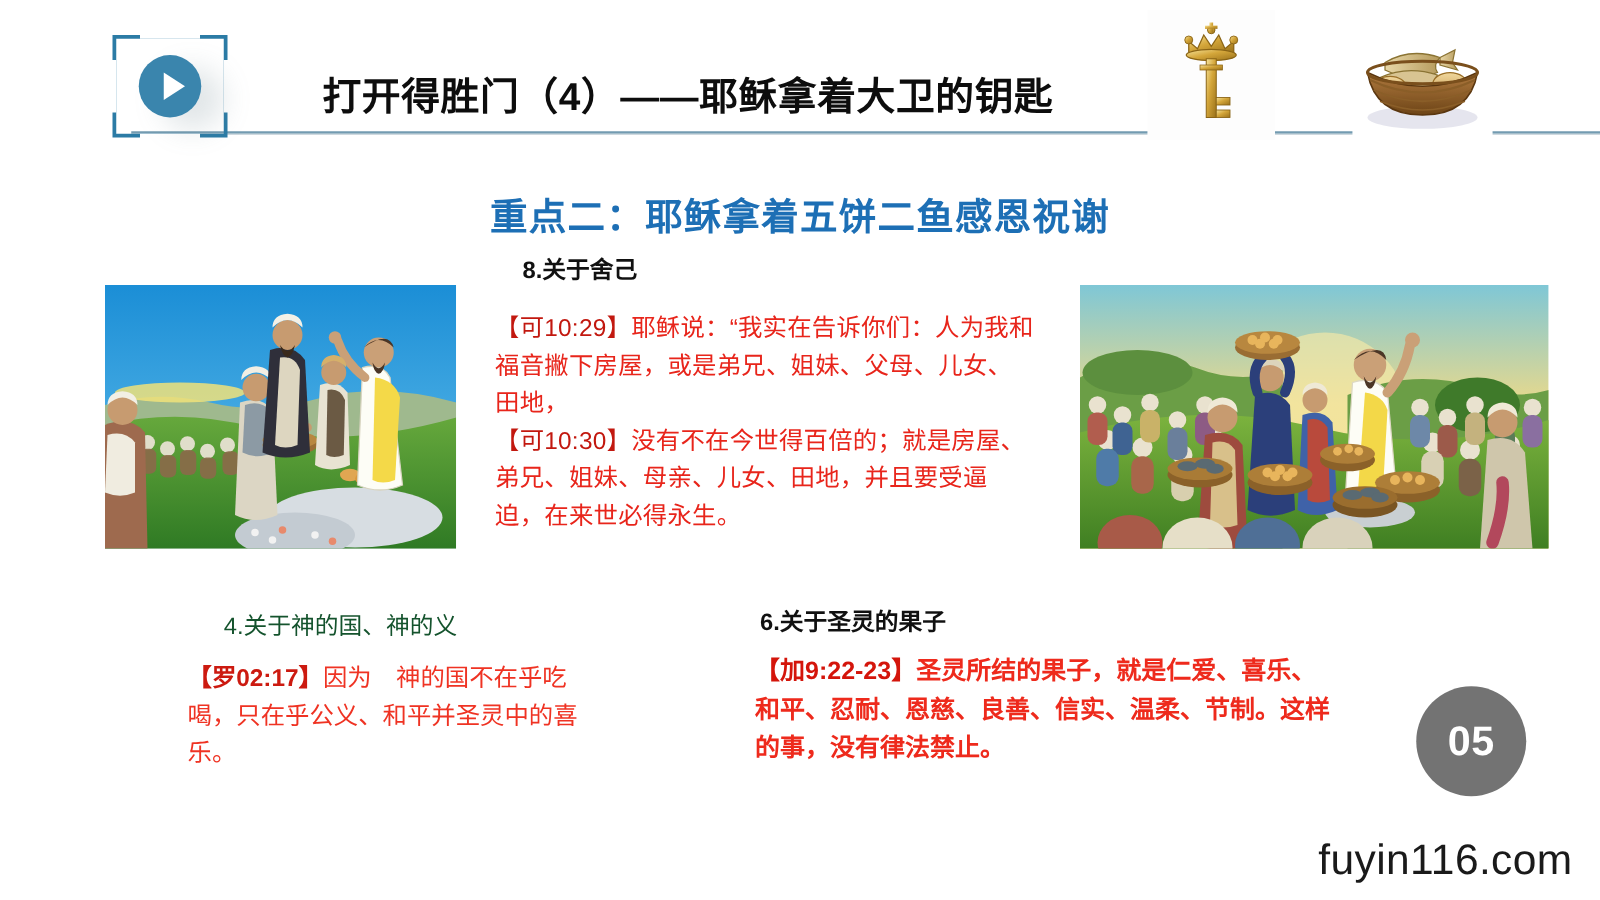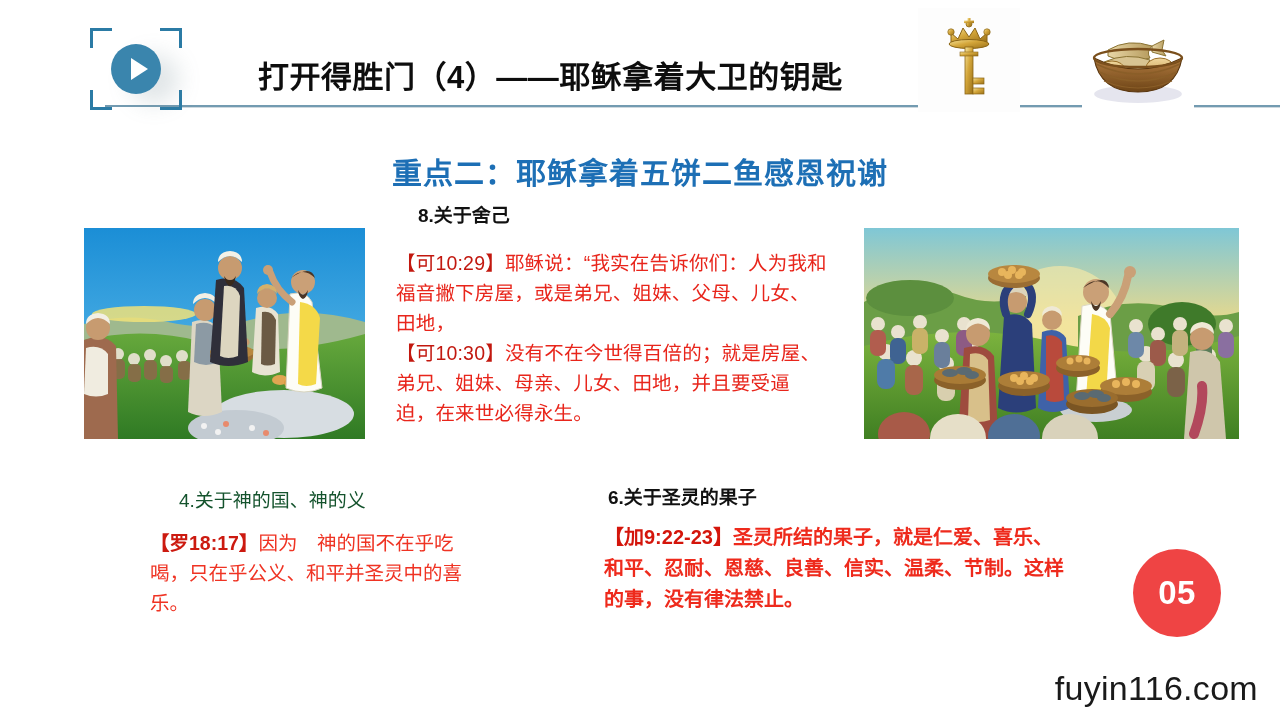--- a/index.html
+++ b/index.html
@@ -227,21 +227,21 @@
   }
 
   
   #page-badge {
     position: absolute;
     left: 1133px;
     top: 549px;
     width: 88px;
     height: 88px;
     border-radius: 50%;
-    background: #ef4444;
+    background: #737373;
     color: #ffffff;
     font-size: 33px;
     font-weight: bold;
     display: flex;
     align-items: center;
     justify-content: center;
     letter-spacing: .5px;
   }
   #watermark {
     position: absolute;
@@ -598,21 +598,21 @@
       <path d="M326 124 q20 -6 30 10 l6 77 L320 211 Z" fill="#cfc6ab"></path>
       <circle cx="338" cy="110" r="12" fill="#c79b70"></circle>
       <path d="M326 106 q12 -13 24 0 q0 -11 -12 -12 q-12 1 -12 12 Z" fill="#efe9d6"></path>
       <path d="M330 206 q10 -28 8 -48" stroke="#b2485c" stroke-width="10" fill="none" stroke-linecap="round"></path>
     </g>
   </svg>
 </div>
 
 <div id="sec4-heading">4.关于神的国、神的义</div>
 <div id="sec4-body">
-  <span class="ref">【罗18:17】</span><span>因为　神的国不在乎吃喝，只在乎公义、和平并圣灵中的喜乐。</span>
+  <span class="ref">【罗02:17】</span><span>因为　神的国不在乎吃喝，只在乎公义、和平并圣灵中的喜乐。</span>
 </div>
 
 <div id="sec5-heading">6.关于圣灵的果子</div>
 <div id="sec5-body">
   <span class="ref">【加9:22-23】</span><span>圣灵所结的果子，就是仁爱、喜乐、和平、忍耐、恩慈、良善、信实、温柔、节制。这样的事，没有律法禁止。</span>
 </div>
 
 <div id="page-badge">05</div>
 <div id="watermark">fuyin116.com</div>
 

